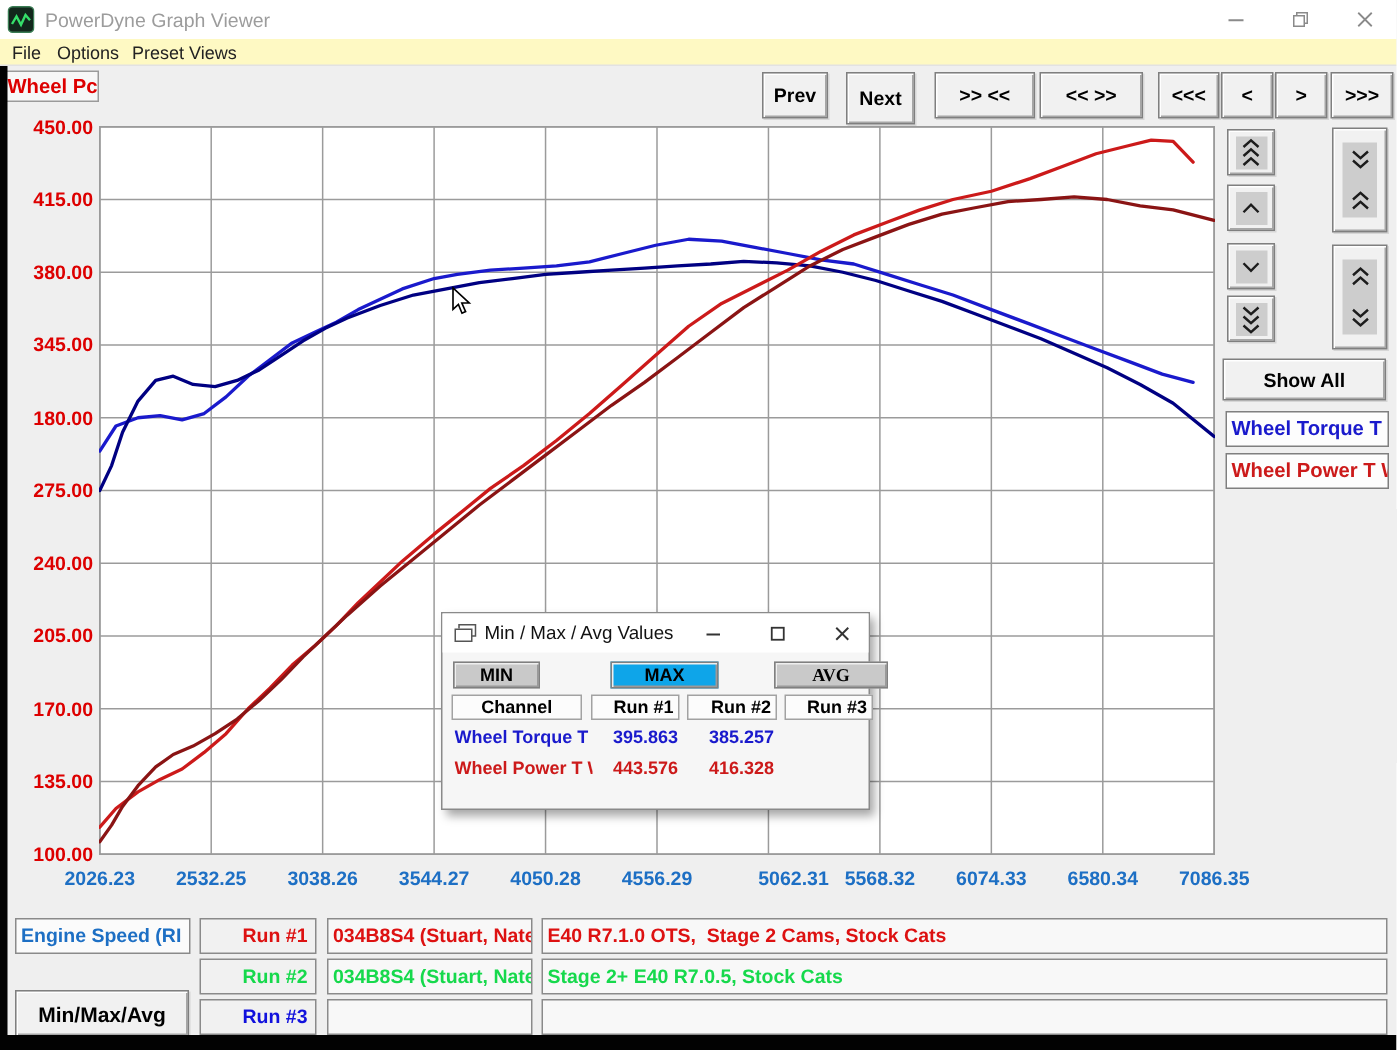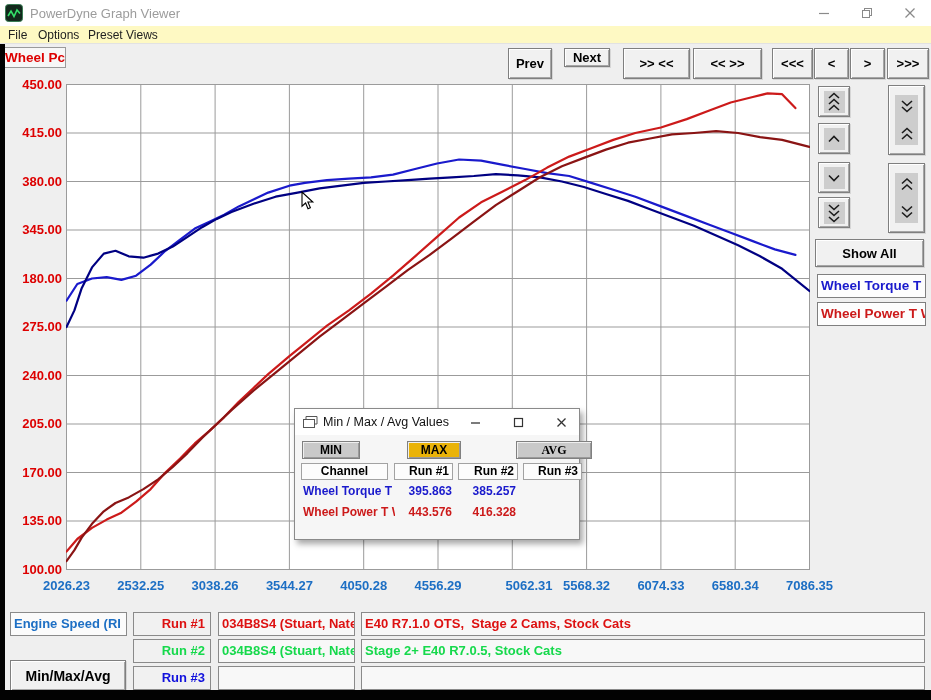--- a/index.html
+++ b/index.html
@@ -21,21 +21,21 @@
   .black-bottom{ position:absolute; left:0; top:690px; width:931px; height:10px; background:#020202; z-index:60; }
   
   .btn {
     position:absolute; background:#f1f1f1; border:1px solid #7f7f7f;
     box-shadow: inset 1px 1px 0 #ffffff, inset -1px -1px 0 #a6a6a6, 1px 1px 0 #d6d6d6;
     font-weight:bold; font-size:13px; color:#000;
     display:flex; align-items:center; justify-content:center; white-space:pre; cursor:default;
   }
   
   .btn-prev { left:508px; top:48px; width:44px; height:31px; }
-  .btn-next { left:564px; top:48px; width:46px; height:19px; }
+  .btn-next { left:564px; top:48px; width:46px; height:35px; }
   .btn-zin  { left:623px; top:48px; width:67px; height:31px; }
   .btn-zout { left:693px; top:48px; width:69px; height:31px; }
   .btn-fl   { left:772px; top:48px; width:41px; height:31px; }
   .btn-l    { left:814px; top:48px; width:35px; height:31px; }
   .btn-r    { left:850px; top:48px; width:35px; height:31px; }
   .btn-fr   { left:887px; top:48px; width:42px; height:31px; }
   
   .chan-box {
     position:absolute; left:2px; top:47px; width:64px; height:21px;
     background:#f7f7f7; border:1px solid #9a9a9a;
@@ -74,21 +74,21 @@
   .dlg-title { position:absolute; left:28px; top:6px; font-size:12.5px; color:#111; white-space:nowrap; }
   .dlg-icon { position:absolute; left:7px; top:6px; }
   .dlg-winbtn { position:absolute; top:5px; width:16px; height:16px; display:flex; align-items:center; justify-content:center; }
   .dlg-min { left:172px; } .dlg-max { left:215px; } .dlg-close { left:258px; }
   .stat-btn {
     position:absolute; top:32px; height:18px; background:#c9c9c9; border:1px solid #808080;
     box-shadow: inset 1px 1px 0 #efefef, inset -1px -1px 0 #9a9a9a;
     font-weight:bold; font-size:12px; text-align:center; line-height:16px; cursor:default;
   }
   .stat-min { left:7px;  width:58px; }
-  .stat-max { left:112px; width:54px; background:#eab308; }
+  .stat-max { left:112px; width:72px; background:#0ea5e9; }
   .stat-avg { left:221px; width:76px;font-family:Liberation Serif, serif; }
   .hdr-box {
     position:absolute; top:54px; height:17px; background:#fcfcfc; border:1px solid #a2a2a2;
     font-weight:bold; font-size:12px; line-height:15px; overflow:hidden; white-space:nowrap;
   }
   .hdr-channel { left:6px;  width:87px; text-align:center; }
   .hdr-run1 { left:99px;  width:59px; text-align:right; padding-right:3px; }
   .hdr-run2 { left:163px; width:60px; text-align:right; padding-right:3px; }
   .hdr-run3 { left:228px; width:59px; text-align:right; padding-right:3px; }
   .dlg-rowlabel { position:absolute; left:8px; width:92px; font-weight:bold; font-size:12px; white-space:nowrap; overflow:hidden; }

